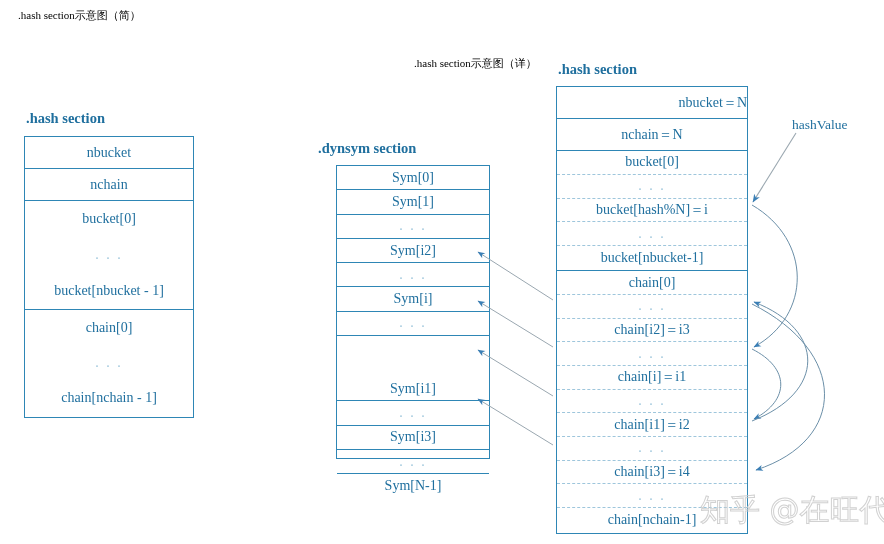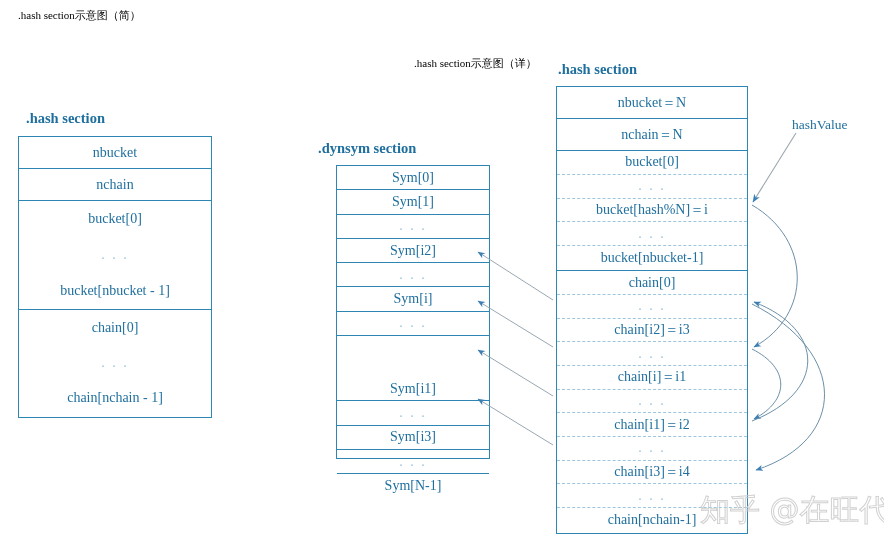--- a/index.html
+++ b/index.html
@@ -59,21 +59,21 @@
 </head>
 <body>
 
 <div class="stage">
 
   <div class="diagram-title" id="title-simple">.hash section示意图（简）</div>
   <div class="diagram-title" id="title-detail">.hash section示意图（详）</div>
 
   <div class="section-label" style="left:26px;top:110px;">.hash section</div>
 
-  <div class="table-box" style="left:18px;top:136px;width:194px;height:282px;">
+  <div class="table-box" style="left:24px;top:136px;width:170px;height:282px;">
     <div class="blk plain-rows" style="height:32px;">
       <div class="cell" style="height:30px;">nbucket</div>
     </div>
     <div class="blk plain-rows" style="height:32px;">
       <div class="cell" style="height:30px;">nchain</div>
     </div>
     <div class="blk plain-rows" style="height:109px;">
       <div class="cell" style="height:36px;">bucket[0]</div>
       <div class="cell ellipsis" style="height:36px;">. . .</div>
       <div class="cell" style="height:36px;">bucket[nbucket - 1]</div>
@@ -98,21 +98,21 @@
     <div class="cell" style="height:24.3px;margin-top:41px;">Sym[i1]</div>
     <div class="cell ellipsis" style="height:24.3px;">. . .</div>
     <div class="cell" style="height:24.3px;">Sym[i3]</div>
     <div class="cell ellipsis" style="height:24.3px;">. . .</div>
     <div class="cell" style="height:24.3px;">Sym[N-1]</div>
   </div>
 
   <div class="section-label" style="left:558px;top:61px;">.hash section</div>
 
   <div class="table-box" style="left:556px;top:86px;width:192px;height:448px;">
-    <div class="blk" style="height:32px;">
+    <div class="blk" style="height:32px;align-items:flex-end;">
       <div class="cell" style="height:30px;">nbucket＝N</div>
     </div>
     <div class="blk" style="height:32px;">
       <div class="cell" style="height:30px;">nchain＝N</div>
     </div>
     <div class="blk dashed-rows" style="height:120px;">
       <div class="cell" style="height:24px;">bucket[0]</div>
       <div class="cell ellipsis" style="height:24px;">. . .</div>
       <div class="cell" style="height:24px;">bucket[hash%N]＝i</div>
       <div class="cell ellipsis" style="height:24px;">. . .</div>

